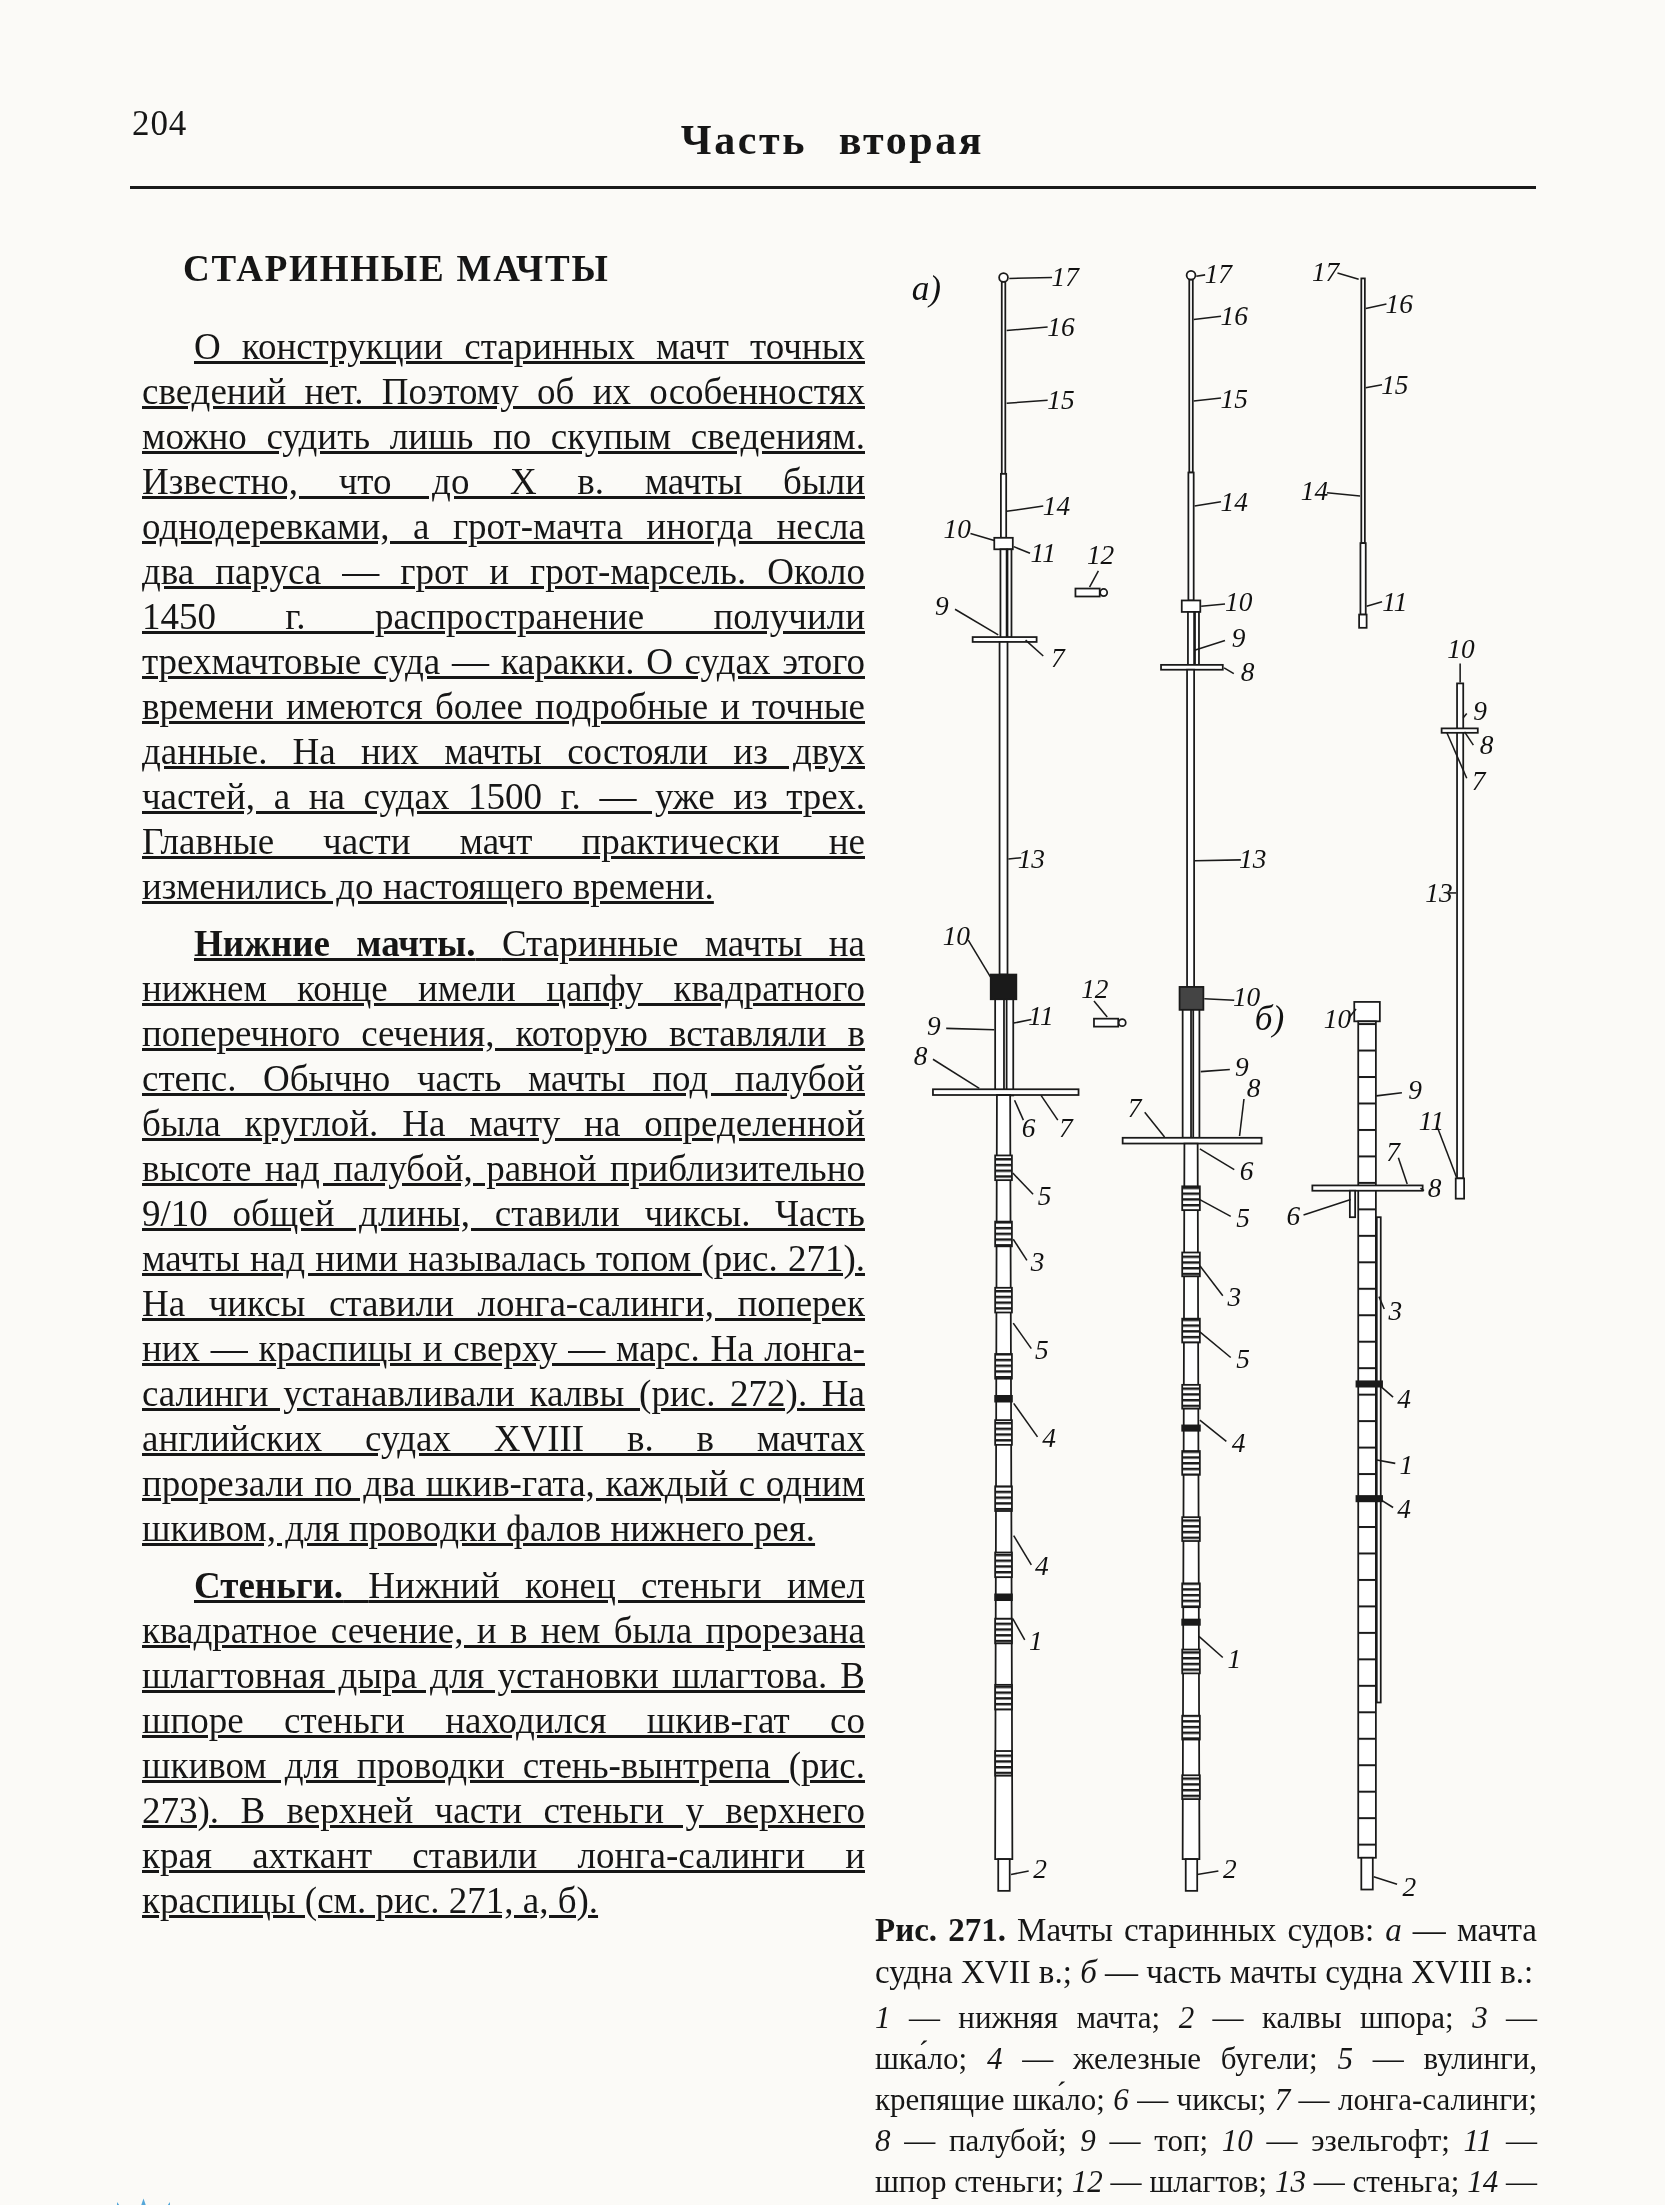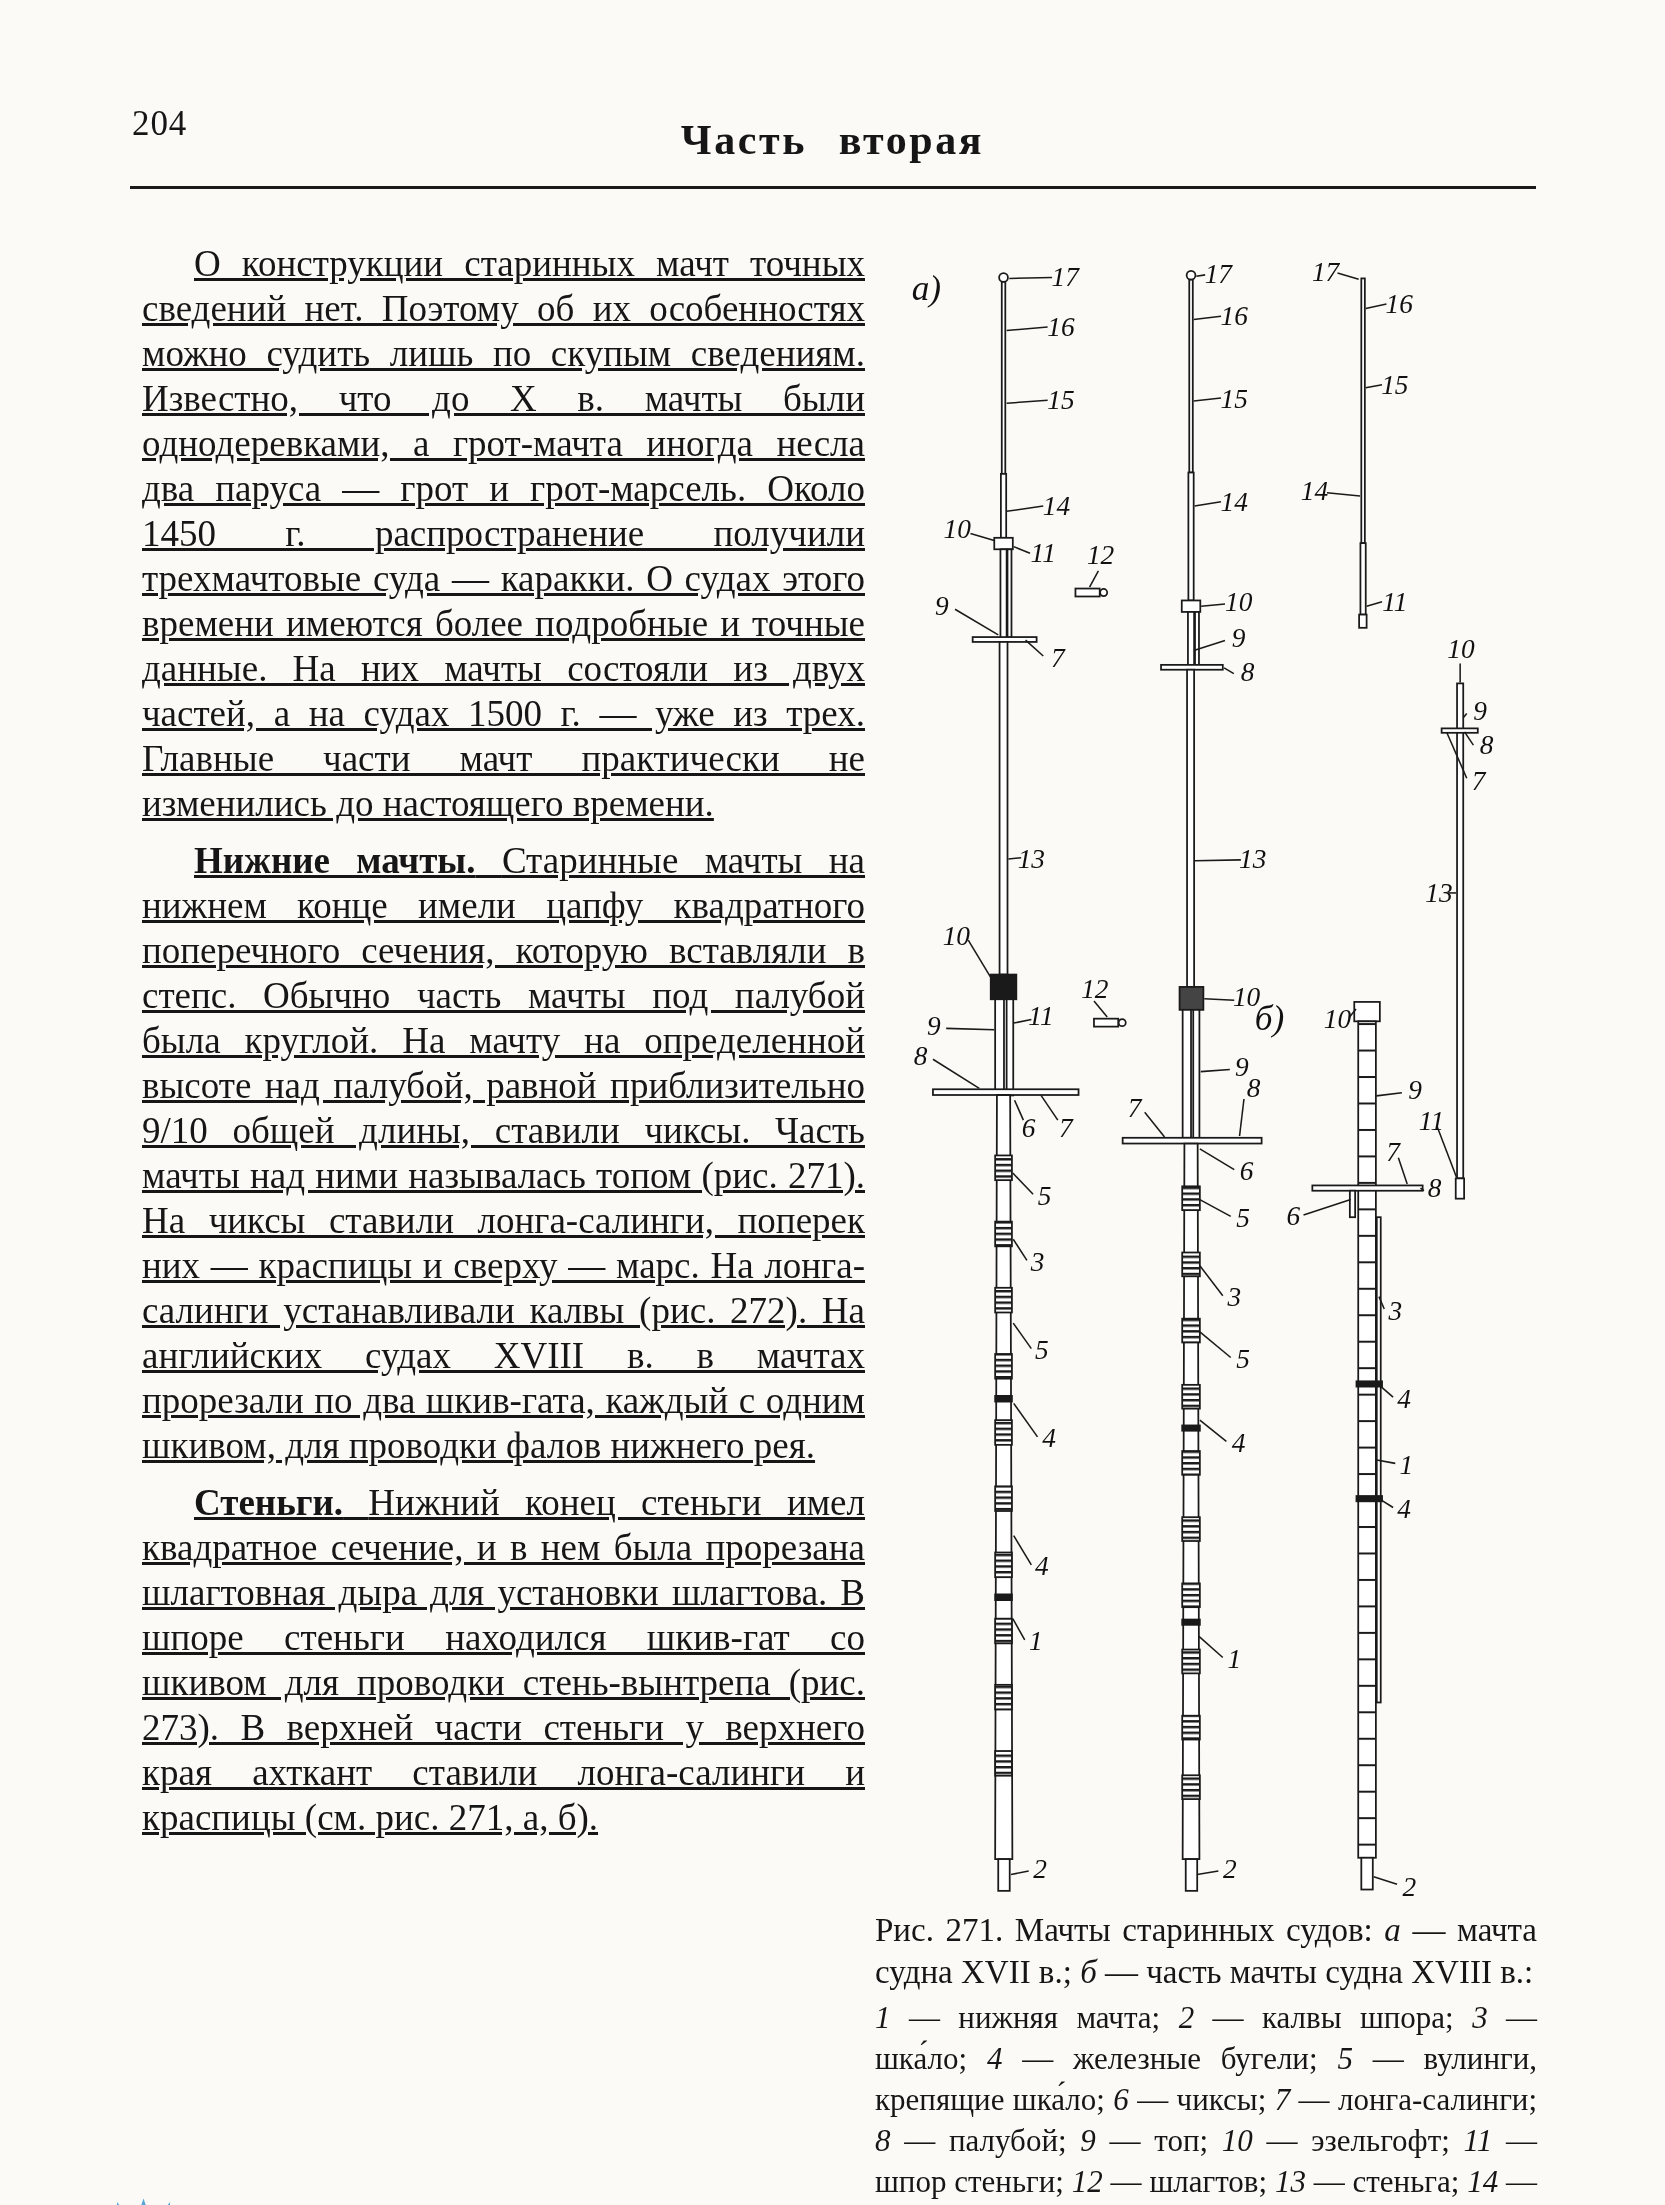--- a/index.html
+++ b/index.html
@@ -19,36 +19,37 @@
   .article p{font-size:37px;line-height:45px;text-align:justify;text-indent:52px;margin:12px;text-decoration:underline;}
   .article b{font-weight:bold;}
   
   .figure{position:absolute;left:891px;top:229px;width:653px;height:1672px;}
   .figure svg{display:block;width:653px;height:1672px;}
   .co{font:italic 62px "Liberation Serif",serif;fill:#111;text-anchor:middle;}
   .fl{font:italic 80px "Liberation Serif",serif;fill:#111;text-anchor:middle;}
   
   .caption{position:absolute;left:875px;top:1909px;width:662px;}
   .cap-head{font-size:33px;line-height:42px;text-align:justify;}
-  .cap-head .b{font-weight:normal;}
+  .cap-head .b{font-weight:bold;}
   .cap-legend{font-size:31px;line-height:41px;text-align:justify;margin-top:4.4px;}
   .cap-legend .ln{font-style:italic;}
   
   .watermark{position:absolute;left:0;top:2177px;width:1665px;height:247px;
     display:flex;align-items:center;opacity:0.95;pointer-events:none;}
   .wm-sun{flex:0 0 auto;margin-left:33px;}
 </style>
 </head>
 <body>
 
 <div class="pagenum">204</div>
 <div class="runtitle">Часть вторая</div>
 <div class="head-rule"></div>
 
 <div class="article">
+  <h1>СТАРИННЫЕ МАЧТЫ</h1>
   <p>О конструкции старинных мачт точных сведений нет. Поэтому об их особенностях можно судить лишь по скупым сведениям. Известно, что до X в. мачты были однодеревками, а грот-мачта иногда несла два паруса — грот и грот-марсель. Около 1450 г. распространение получили трехмачтовые суда — каракки. О судах этого времени имеются более подробные и точные данные. На них мачты состояли из двух частей, а на судах 1500 г. — уже из трех. Главные части мачт практически не изменились до настоящего времени.</p>
   <p><b>Нижние мачты.</b> <span>Старинные мачты на нижнем конце имели цапфу квадратного поперечного сечения, которую вставляли в степс. Обычно часть мачты под палубой была круглой. На мачту на определенной высоте над палубой, равной приблизительно 9/10 общей длины, ставили чиксы. Часть мачты над ними называлась топом (рис. 271). На чиксы ставили лонга-салинги, поперек них — краспицы и сверху — марс. На лонга-салинги устанавливали калвы (рис. 272). На английских судах XVIII в. в мачтах прорезали по два шкив-гата, каждый с одним шкивом, для проводки фалов нижнего рея.</span></p>
   <p><b>Стеньги.</b> <span>Нижний конец стеньги имел квадратное сечение, и в нем была прорезана шлагтовная дыра для установки шлагтова. В шпоре стеньги находился шкив-гат со шкивом для проводки стень-вынтрепа (рис. 273). В верхней части стеньги у верхнего края ахткант ставили лонга-салинги и краспицы (см. рис. 271, а, б).</span></p>
 </div>
 
 <div class="figure">
 <svg viewBox="0 0 1480 3790" xmlns="http://www.w3.org/2000/svg">
   <defs>
     <pattern id="woold" patternUnits="userSpaceOnUse" width="12" height="13">
       <rect width="12" height="13" fill="#ffffff"></rect>

